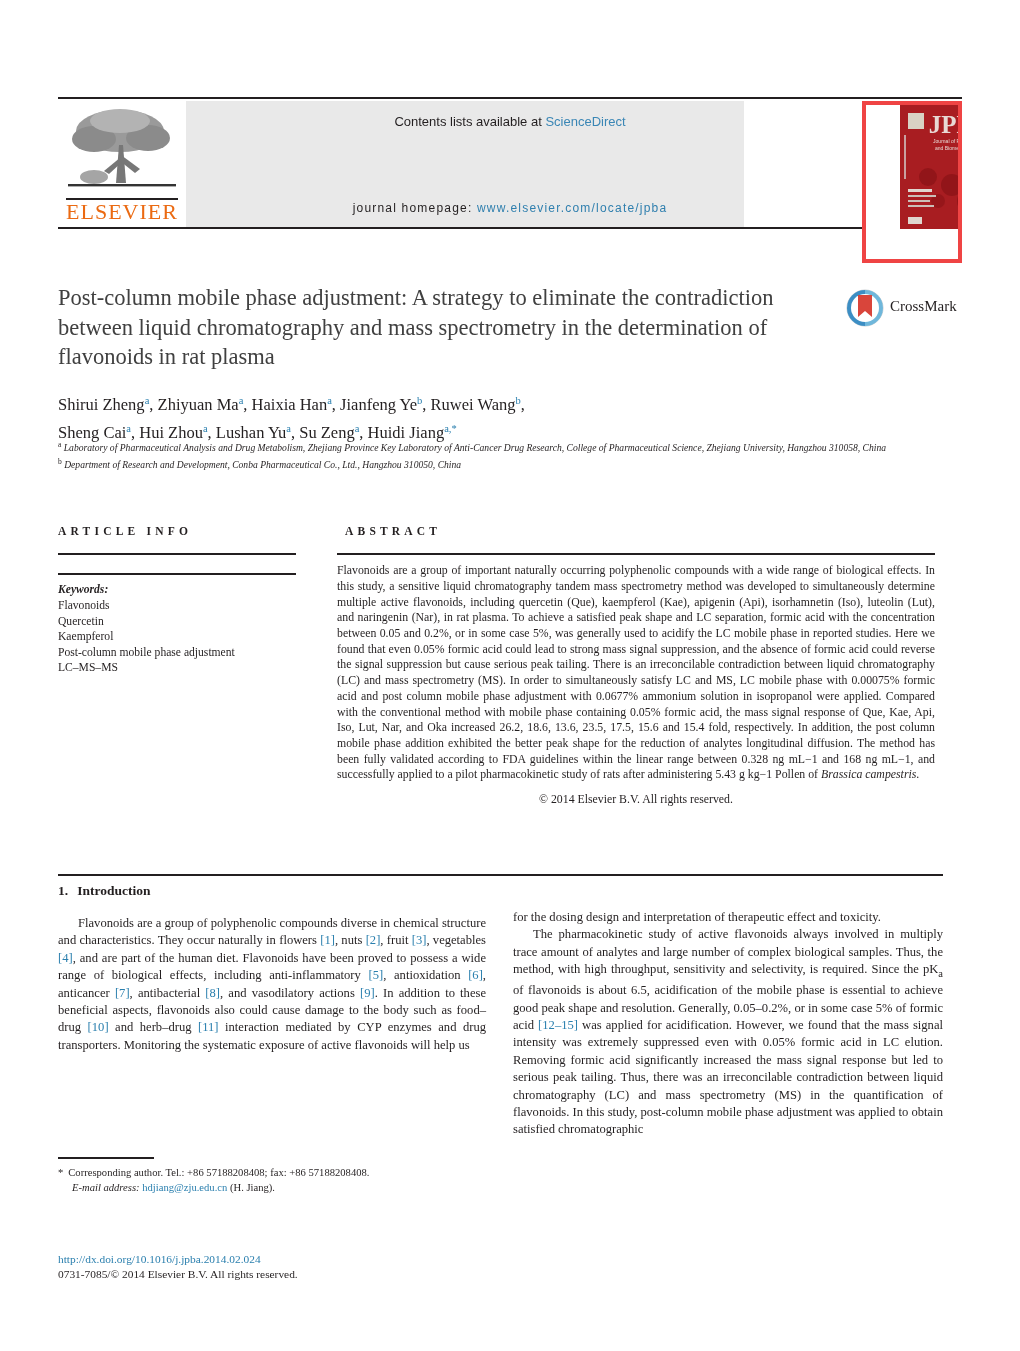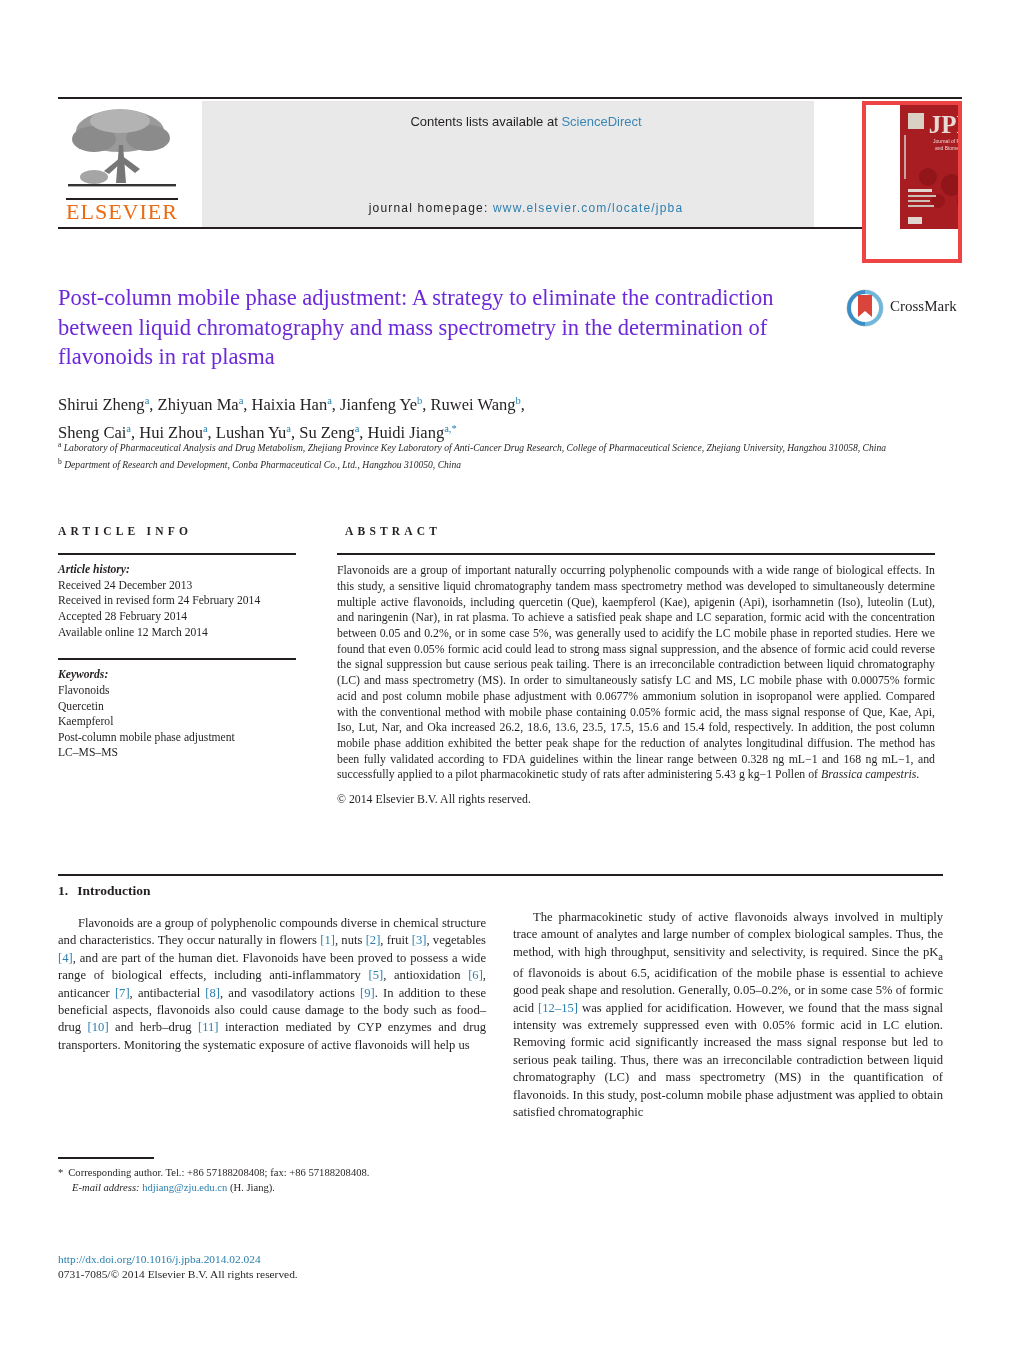--- a/index.html
+++ b/index.html
@@ -68,22 +68,22 @@
     line-height: 1;
   }
   .els-rule {
     position: absolute;
     left: 8px; bottom: 27px;
     width: 112px; height: 2px;
     background: #231f20;
   }
   .sd-panel {
     position: absolute;
-    left: 144px; top: 2px;
-    width: 612px; height: 126px;
+    left: 128px; top: 2px;
+    width: 558px; height: 126px;
     background: #e9e9e9;
   }
   .sd-line {
     position: absolute;
     left: 0; top: 13px;
     width: 648px;
     text-align: center;
     font-size: 13px;
     font-family: "Liberation Sans", sans-serif;
     color: #231f20;
@@ -121,21 +121,21 @@
     padding-left: 34px;
   }
 
   
   .title {
     position: absolute;
     left: 58px; top: 283px;
     width: 760px;
     font-size: 22.5px;
     line-height: 29.5px;
-    color: #6d28d9;
+    color: #404040;
     letter-spacing: 0;
   }
   .crossmark {
     position: absolute;
     left: 846px; top: 287px;
     width: 116px; height: 44px;
   }
   .cm-badge {
     position: absolute;
     left: 0; top: 2px;
@@ -211,21 +211,21 @@
   .abs-body {
     margin-top: 8px;
     font-size: 11.8px;
     line-height: 15.7px;
     text-align: justify;
     color: #231f20;
   }
   .abs-body i { font-style: italic; }
   .abs-copy {
     margin-top: 9px;
-    text-align: left;
+    text-align: center;
     font-size: 11.8px;
     color: #231f20;
   }
 
   .divider {
     position: absolute;
     left: 58px; top: 874px;
     width: 885px; height: 1.6px;
     background: #231f20;
   }
@@ -373,27 +373,20 @@
   </div>
 
   <div class="affil">
     <div><sup>a</sup> <span>Laboratory of Pharmaceutical Analysis and Drug Metabolism, Zhejiang Province Key Laboratory of Anti-Cancer Drug Research, College of Pharmaceutical Science, Zhejiang University, Hangzhou 310058, China</span></div>
     <div><sup>b</sup> <span>Department of Research and Development, Conba Pharmaceutical Co., Ltd., Hangzhou 310050, China</span></div>
   </div>
 
   <div class="sechead" style="left:58px; top:525px;">ARTICLE INFO</div>
   <div class="info-col">
     <div class="info-rule"></div>
-    <div class="info-body">
-      <div class="lbl">Article history:</div>
-      <div>Received 24 December 2013</div>
-      <div>Received in revised form 24 February 2014</div>
-      <div>Accepted 28 February 2014</div>
-      <div>Available online 12 March 2014</div>
-    </div>
     <div class="kw-rule"></div>
     <div class="kw-body">
       <div class="lbl">Keywords:</div>
       <div>Flavonoids</div>
       <div>Quercetin</div>
       <div>Kaempferol</div>
       <div>Post-column mobile phase adjustment</div>
       <div>LC–MS–MS</div>
     </div>
   </div>
@@ -408,20 +401,21 @@
   <div class="divider"></div>
 
   <div class="body-left">
     <div class="h1">
       <span class="num">1.</span><span>Introduction</span>
     </div>
     <p class="para">Flavonoids are a group of polyphenolic compounds diverse in chemical structure and characteristics. They occur naturally in flowers <span class="ref">[1]</span>, nuts <span class="ref">[2]</span>, fruit <span class="ref">[3]</span>, vegetables <span class="ref">[4]</span>, and are part of the human diet. Flavonoids have been proved to possess a wide range of biological effects, including anti-inflammatory <span class="ref">[5]</span>, antioxidation <span class="ref">[6]</span>, anticancer <span class="ref">[7]</span>, antibacterial <span class="ref">[8]</span>, and vasodilatory actions <span class="ref">[9]</span>. In addition to these beneficial aspects, flavonoids also could cause damage to the body such as food–drug <span class="ref">[10]</span> and herb–drug <span class="ref">[11]</span> interaction mediated by CYP enzymes and drug transporters. Monitoring the systematic exposure of active flavonoids will help us</p>
   </div>
 
   <div class="body-right">
+    <p class="para noind">for the dosing design and interpretation of therapeutic effect and toxicity.</p>
     <p class="para">The pharmacokinetic study of active flavonoids always involved in multiply trace amount of analytes and large number of complex biological samples. Thus, the method, with high throughput, sensitivity and selectivity, is required. Since the pK<sub>a</sub> of flavonoids is about 6.5, acidification of the mobile phase is essential to achieve good peak shape and resolution. Generally, 0.05–0.2%, or in some case 5% of formic acid <span class="ref">[12–15]</span> was applied for acidification. However, we found that the mass signal intensity was extremely suppressed even with 0.05% formic acid in LC elution. Removing formic acid significantly increased the mass signal response but led to serious peak tailing. Thus, there was an irreconcilable contradiction between liquid chromatography (LC) and mass spectrometry (MS) in the quantification of flavonoids. In this study, post-column mobile phase adjustment was applied to obtain satisfied chromatographic</p>
   </div>
 
   <div class="foot-rule"></div>
   <div class="footnote">
     <div style="padding-left:14px; text-indent:-14px;">
       <span class="star">*</span><span>Corresponding author. Tel.: +86 57188208408; fax: +86 57188208408.</span>
     </div>
     <div style="padding-left:14px;">
       <span class="it">E-mail address:</span>

